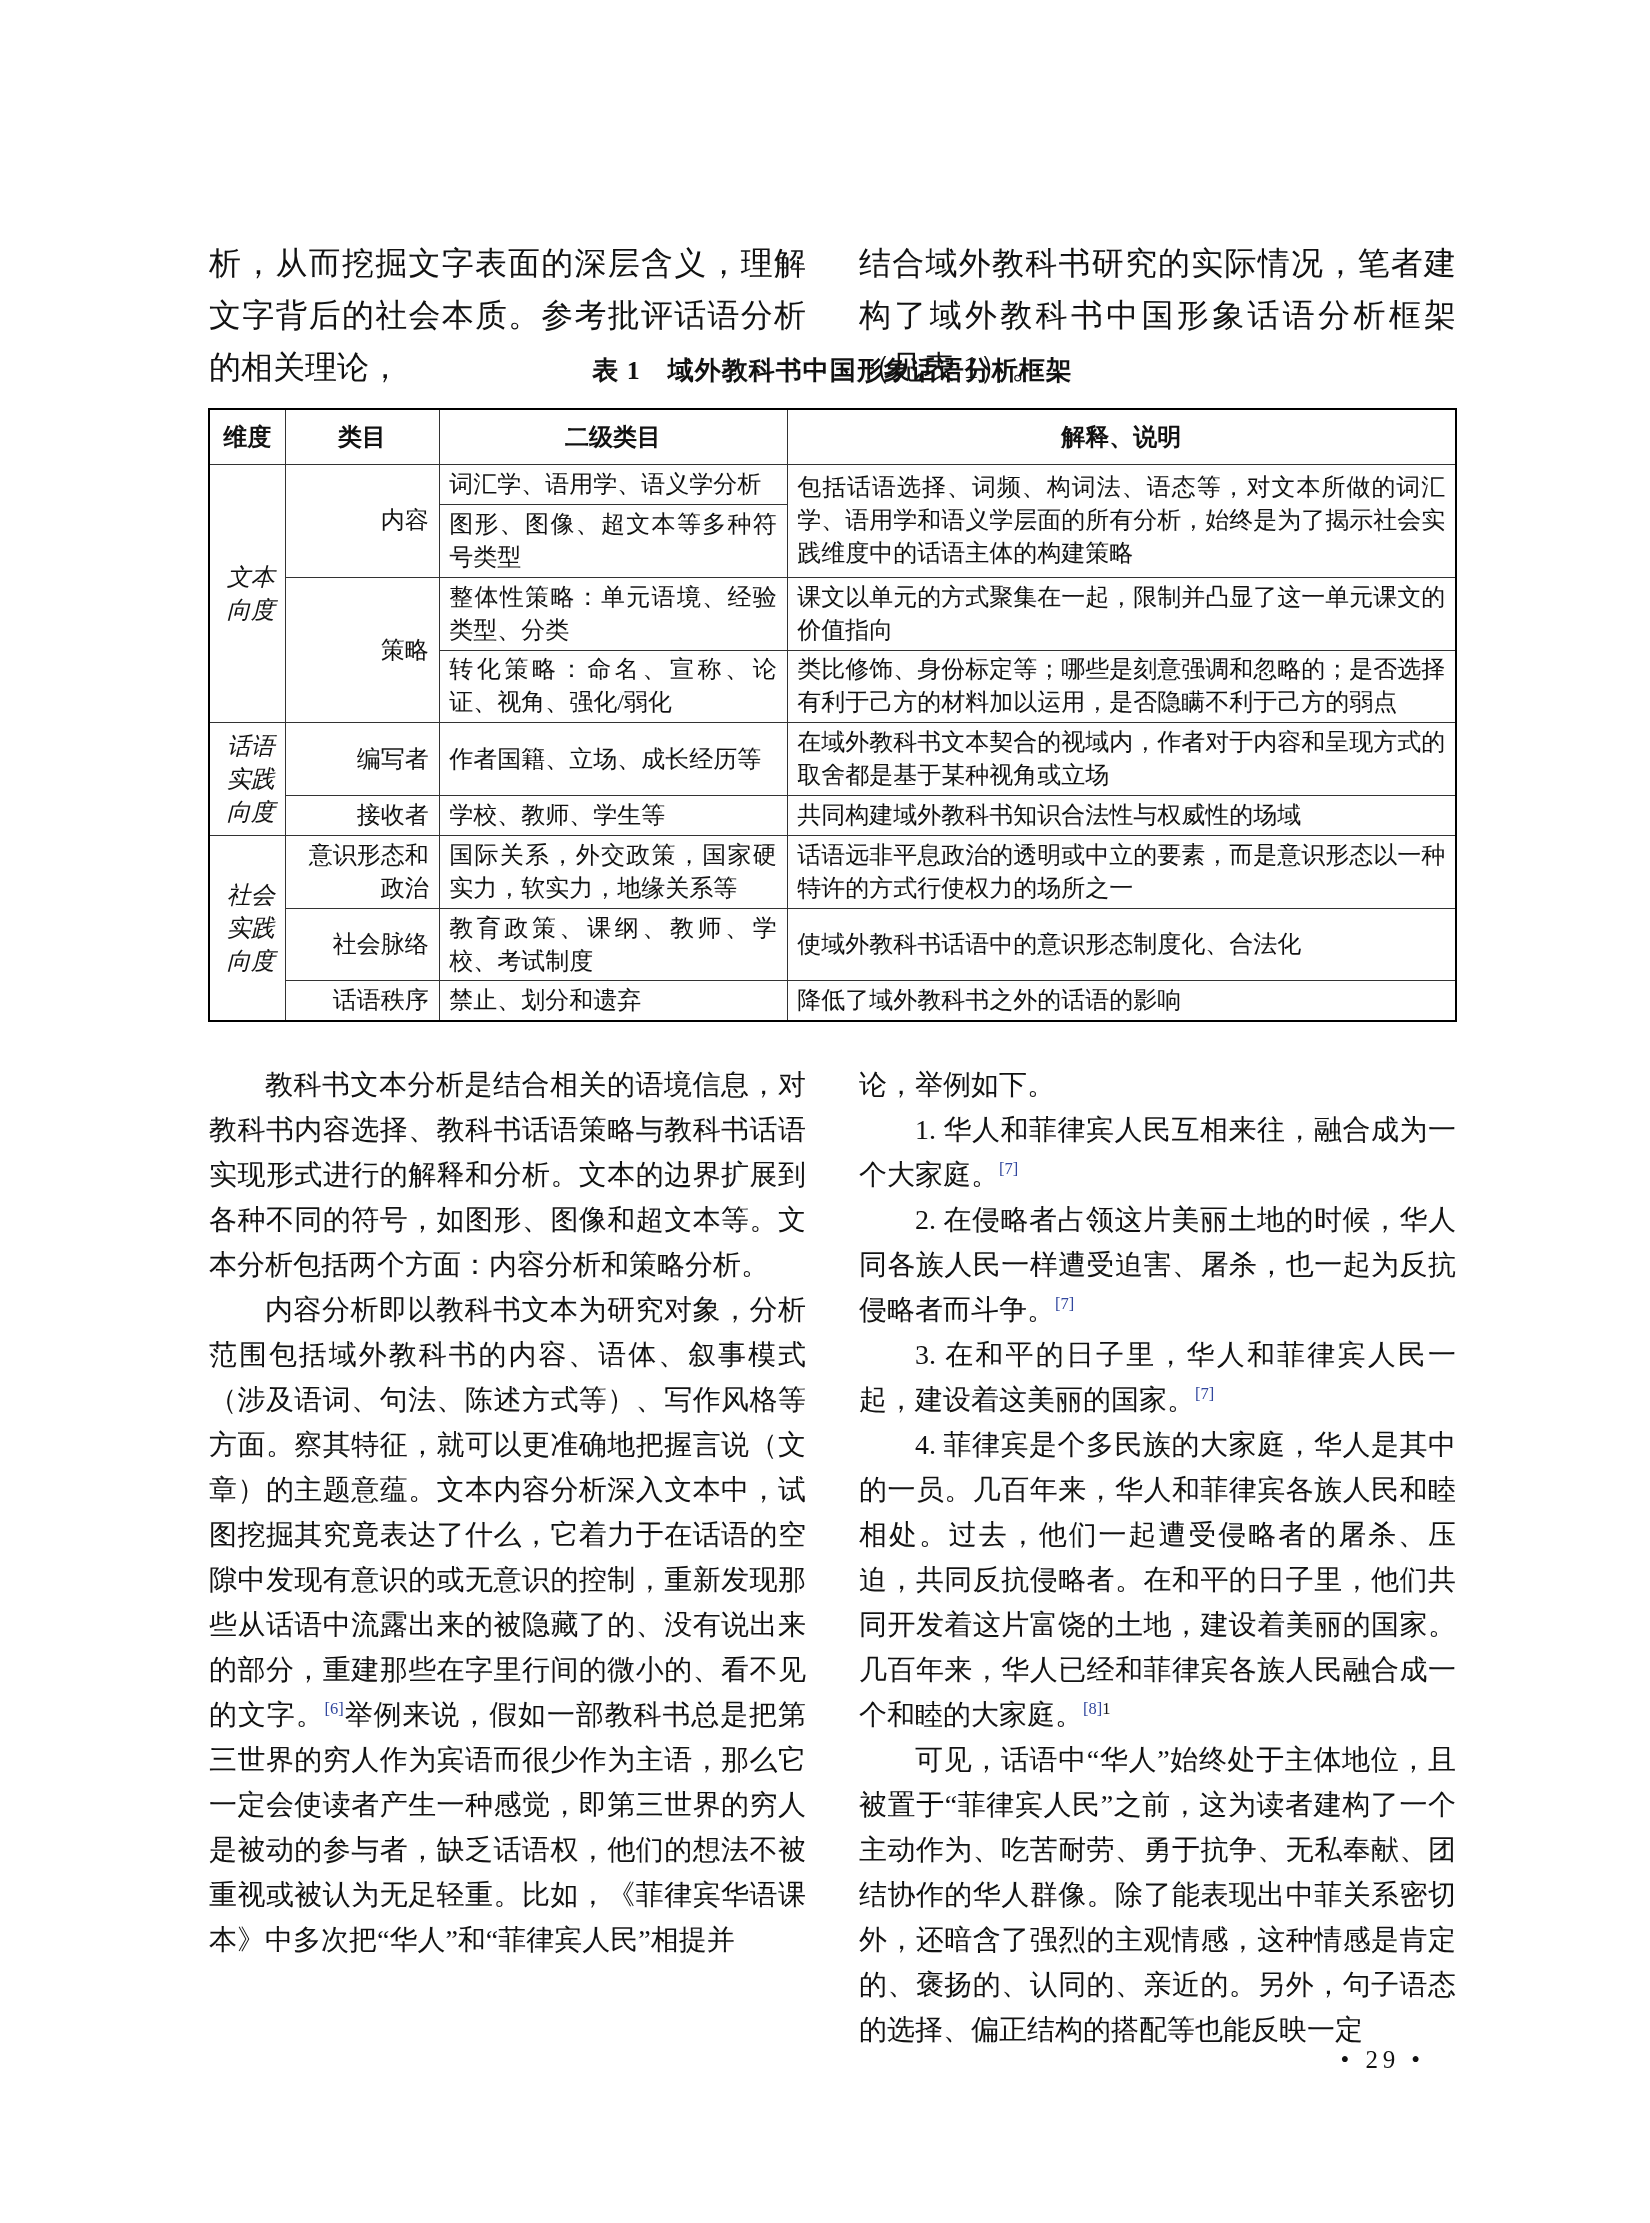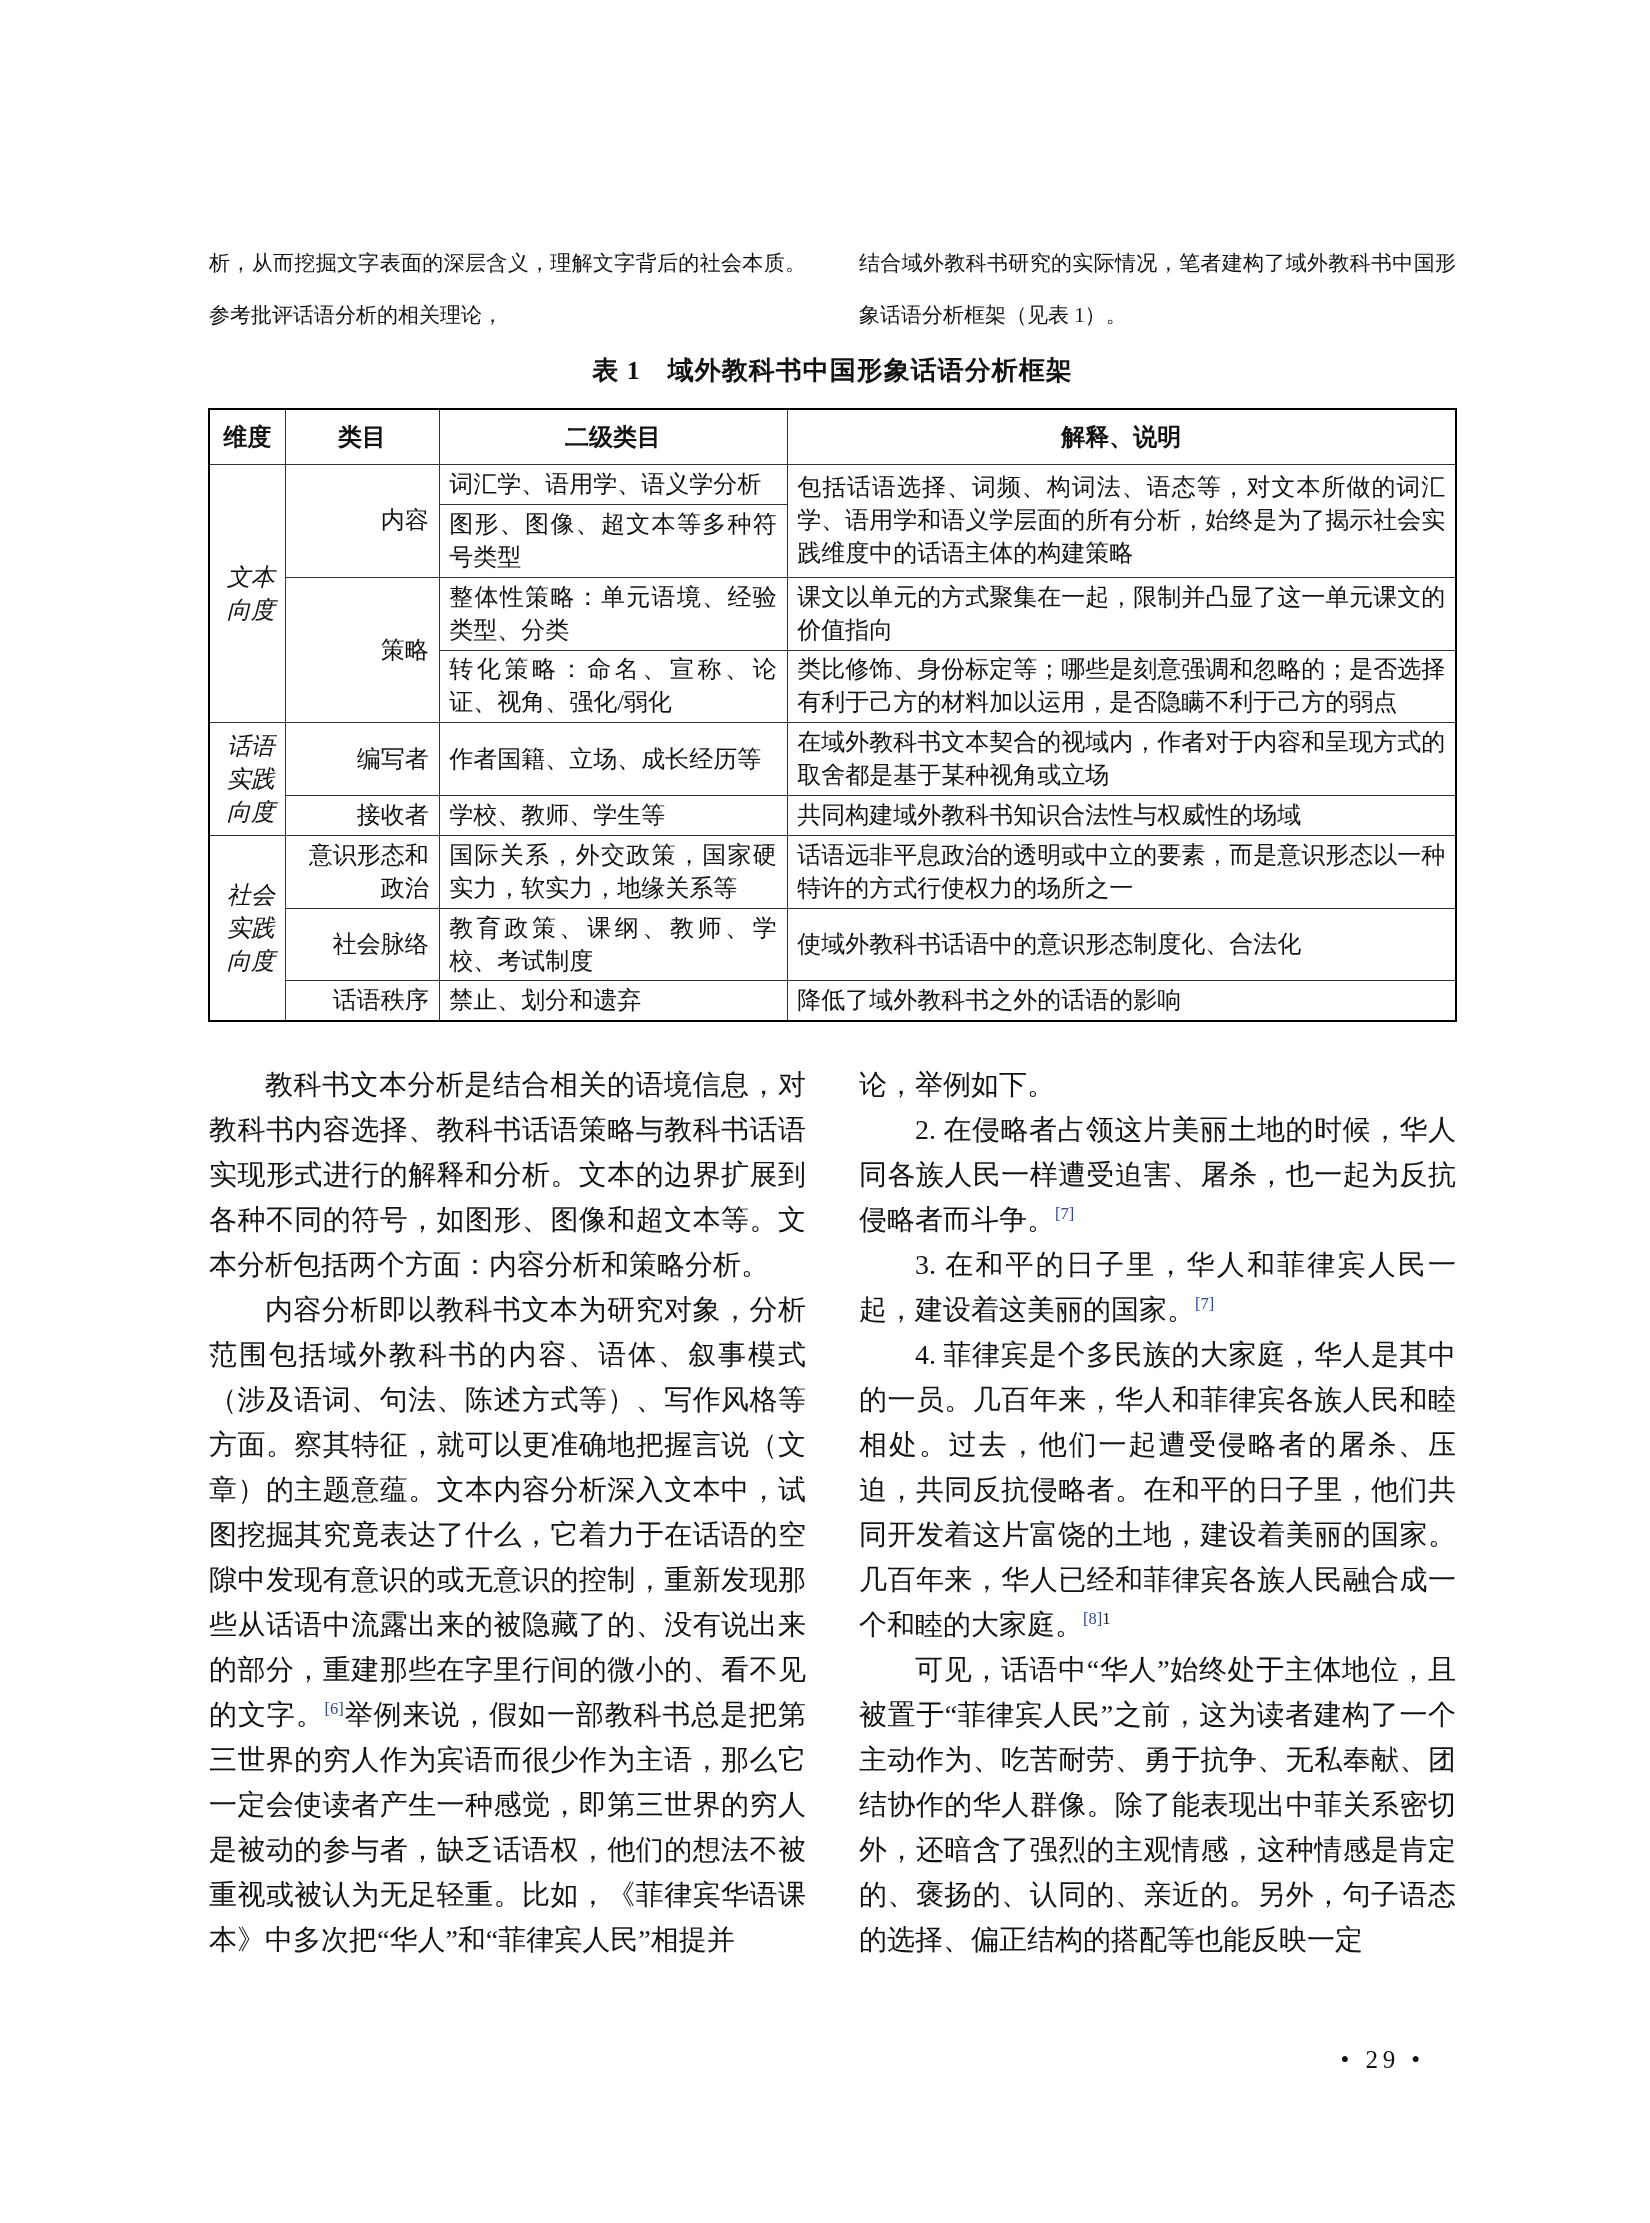--- a/index.html
+++ b/index.html
@@ -3,21 +3,21 @@
 <meta charset="utf-8">
 <style>
   html,body{margin:0;padding:0;background:#ffffff;}
   .page{
     position:relative;width:1651px;height:2223px;background:#ffffff;
     font-family:"Liberation Serif","DejaVu Serif",serif;color:#121212;
     overflow:hidden;
   }
   
   .top-cols{position:absolute;left:209px;top:237px;width:1247px;display:flex;gap:53px;}
-  .col-text{width:597px;margin:0;font-size:21px;line-height:52px;text-align:justify;}
+  .col-text{width:597px;margin:0;font-size:32px;line-height:52px;text-align:justify;}
   
   .table-title{
     position:absolute;left:209px;top:353px;width:1247px;text-align:center;
     font-weight:bold;font-size:26px;letter-spacing:1px;
   }
   
   table.framework{
     position:absolute;left:208px;top:408px;width:1249px;
     border-collapse:collapse;table-layout:fixed;font-size:24px;
     border:2.9px solid #000;
@@ -123,20 +123,21 @@
     </tbody>
   </table>
 
   <div class="body-cols">
     <div class="bcol" id="left-col">
         <p class="para">教科书文本分析是结合相关的语境信息，对教科书内容选择、教科书话语策略与教科书话语实现形式进行的解释和分析。文本的边界扩展到各种不同的符号，如图形、图像和超文本等。文本分析包括两个方面：内容分析和策略分析。</p>
         <p class="para">内容分析即以教科书文本为研究对象，分析范围包括域外教科书的内容、语体、叙事模式（涉及语词、句法、陈述方式等）、写作风格等方面。察其特征，就可以更准确地把握言说（文章）的主题意蕴。文本内容分析深入文本中，试图挖掘其究竟表达了什么，它着力于在话语的空隙中发现有意识的或无意识的控制，重新发现那些从话语中流露出来的被隐藏了的、没有说出来的部分，重建那些在字里行间的微小的、看不见的文字。<sup class="ref">[6]</sup>举例来说，假如一部教科书总是把第三世界的穷人作为宾语而很少作为主语，那么它一定会使读者产生一种感觉，即第三世界的穷人是被动的参与者，缺乏话语权，他们的想法不被重视或被认为无足轻重。比如，《菲律宾华语课本》中多次把“华人”和“菲律宾人民”相提并</p>
       </div>
     <div class="bcol" id="right-col">
         <p class="para noindent">论，举例如下。</p>
+        <p class="para">1. 华人和菲律宾人民互相来往，融合成为一个大家庭。<sup class="ref">[7]</sup></p>
         <p class="para">2. 在侵略者占领这片美丽土地的时候，华人同各族人民一样遭受迫害、屠杀，也一起为反抗侵略者而斗争。<sup class="ref">[7]</sup></p>
         <p class="para">3. 在和平的日子里，华人和菲律宾人民一起，建设着这美丽的国家。<sup class="ref">[7]</sup></p>
         <p class="para">4. 菲律宾是个多民族的大家庭，华人是其中的一员。几百年来，华人和菲律宾各族人民和睦相处。过去，他们一起遭受侵略者的屠杀、压迫，共同反抗侵略者。在和平的日子里，他们共同开发着这片富饶的土地，建设着美丽的国家。几百年来，华人已经和菲律宾各族人民融合成一个和睦的大家庭。<sup class="ref">[8]</sup><sup class="plain">1</sup></p>
         <p class="para">可见，话语中“华人”始终处于主体地位，且被置于“菲律宾人民”之前，这为读者建构了一个主动作为、吃苦耐劳、勇于抗争、无私奉献、团结协作的华人群像。除了能表现出中菲关系密切外，还暗含了强烈的主观情感，这种情感是肯定的、褒扬的、认同的、亲近的。另外，句子语态的选择、偏正结构的搭配等也能反映一定</p>
       </div>
   </div>
 
   <div class="pagenum">•  29  •</div>
 
 </div>

